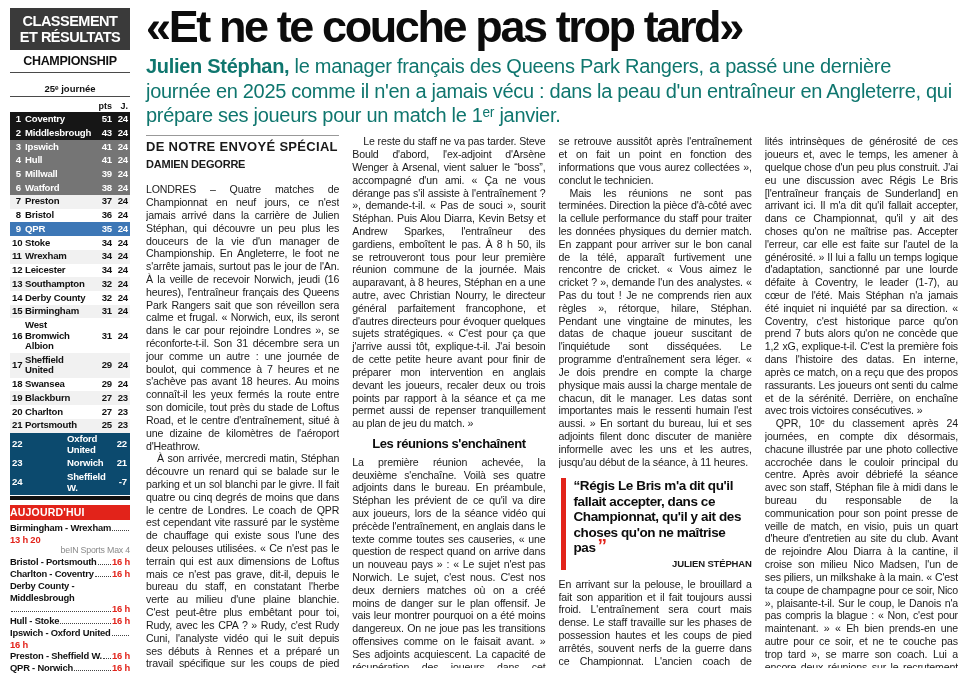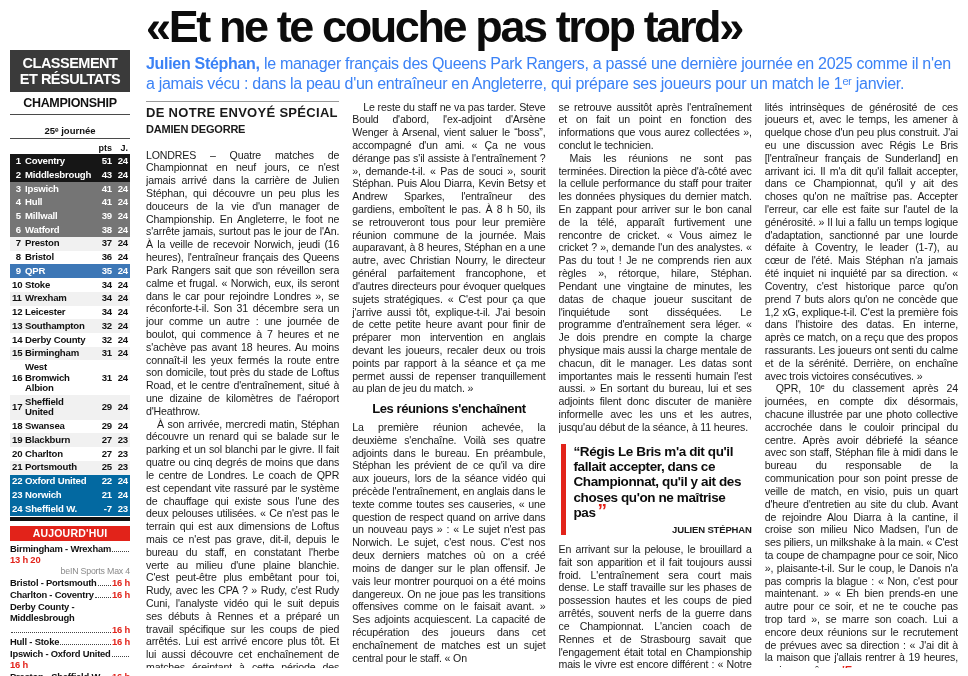--- a/index.html
+++ b/index.html
@@ -7,21 +7,21 @@
   .page {
     width:968px; height:676px; overflow:hidden; background:#fff;
     font-family:"Liberation Sans","DejaVu Sans",sans-serif;
     color:#111; display:flex;
   }
   
   .sidebar { width:133px; flex:none; padding:8px 3px 0 10px; }
   .side-header {
     background:#3a3a3a; color:#fff; text-align:center;
     font-weight:bold; font-size:14.5px; line-height:1.12;
-    letter-spacing:-0.5px; padding:5px 1px; margin-bottom:2px;margin-top:42px;
+    letter-spacing:-0.5px; padding:5px 1px; margin-bottom:2px;
   }
   .competition {
     text-align:center; font-weight:bold; font-size:12.5px;
     letter-spacing:-0.3px; padding:2px 0 4px; border-bottom:1px solid #4a4a4a;
   }
   .round {
     text-align:center; font-weight:bold; font-size:9.5px;
     padding:2px 0; border-bottom:1px solid #4a4a4a; margin-bottom:3px;margin-top:8px;
   }
   .thead { display:flex; font-size:9px; font-weight:bold; padding:1px 2px; }
@@ -34,41 +34,41 @@
   .trow .rank { width:13px; text-align:right; padding-right:4px; flex:none; }
   .trow .team { flex:1; min-width:0; }
   .trow .pts  { width:18px; text-align:right; flex:none; }
   .trow .j    { width:16px; text-align:right; flex:none; }
   .thead .pts { width:18px; text-align:right; }
   .thead .j   { width:16px; text-align:right; }
   .thead .rank{ width:13px; }
   .trow.black { background:#161616; color:#fff; }
   .trow.gray  { background:#757575; color:#fff; }
   .trow.blue  { background:#3d77b6; color:#fff; }
-  .trow.dark  { background:#0369a1; color:#fff; }
+  .trow.dark  { background:#0c4a6e; color:#fff;gap:42px; }
   .trow.shade { background:#f1f1f1; }
   
   .today { margin-top:5px; }
   .today-header {
-    background:#e2231a; color:#fff; font-weight:bold; text-align:center;
+    background:#e2231a; color:#fff; font-weight:bold; 
     font-size:10.5px; padding:1.5px 0; margin-bottom:2px; letter-spacing:0.2px;
   }
   .fixture { font-size:9.4px; font-weight:bold; letter-spacing:-0.2px; line-height:1.25; }
   .fline { display:flex; flex-wrap:wrap; align-items:baseline; }
   .fmatch { white-space:normal; }
   .fdots { flex:1; min-width:8px; border-bottom:1.5px dotted #444; margin:0 1px 2px; }
   .ftime { color:#e2231a; white-space:nowrap; }
   .fchannel { text-align:right; color:#8a8a8a; font-weight:normal; font-size:8.8px; }
   
   .main { flex:1; min-width:0; padding:4px 10px 8px 13px; display:flex; flex-direction:column; overflow:hidden; }
   h1.headline {
     margin:0; font-size:45px; font-weight:900; letter-spacing:-2.4px;
     line-height:1.02; white-space:nowrap; color:#0c0c0c;
   }
-  .standfirst { font-size:16px; line-height:1.24; letter-spacing:-0.3px; margin-top:4px; color:#3b82f6; }
+  .standfirst { font-size:20px; line-height:1.24; letter-spacing:-0.3px; margin-top:4px; color:#0f766e; }
   .standfirst .lead-bold { font-weight:bold; }
   .cols { flex:1; display:flex; gap:13px; margin-top:7px; overflow:hidden; }
   .col {
     flex:1 1 0; min-width:0; overflow:hidden; font-size:10.6px; line-height:1.21;
     text-align:justify; letter-spacing:-0.15px; color:#1a1a1a; hyphens:auto;
   }
   .col p { margin:0; }
   .col p.ind { text-indent:11px; }
   .kicker {
     font-size:13px; font-weight:bold; letter-spacing:0.3px;

